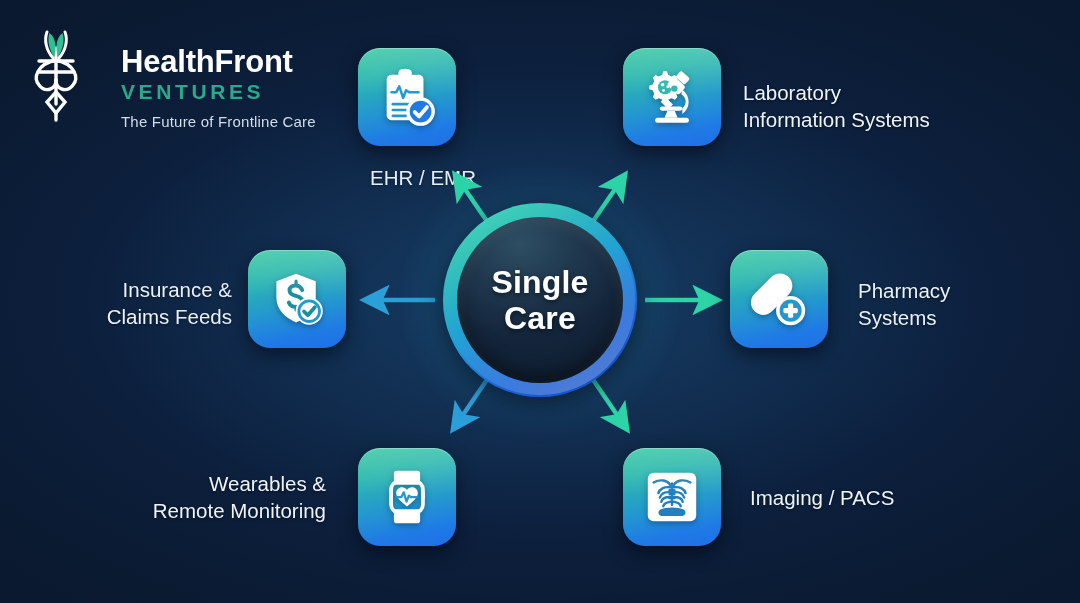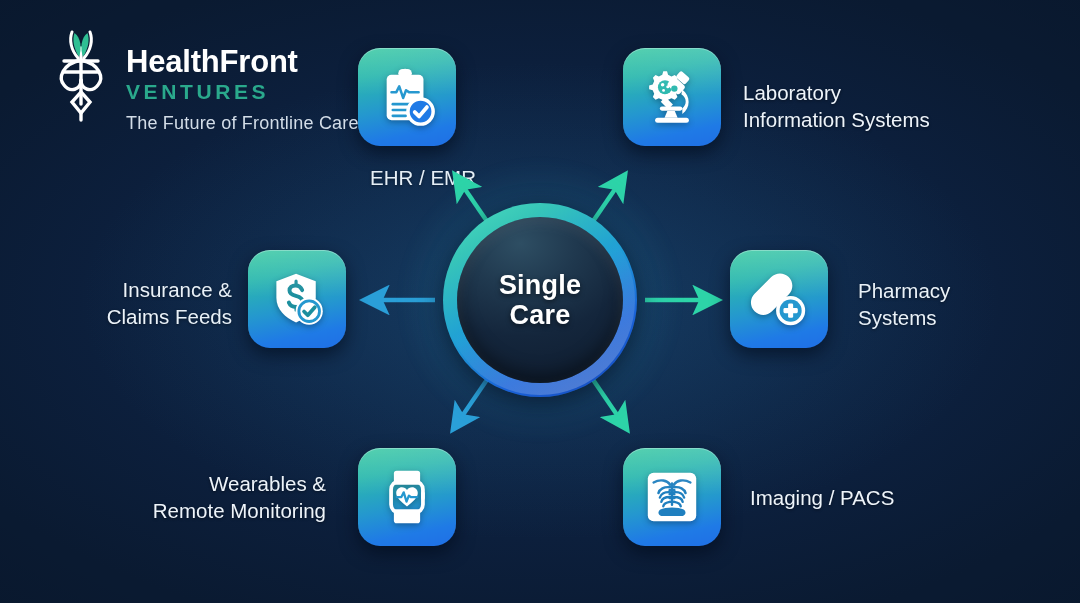--- a/index.html
+++ b/index.html
@@ -25,25 +25,26 @@
     inset: 0;
     pointer-events: none;
     background:
       radial-gradient(ellipse 70% 65% at 50% 50%, rgba(35,120,160,0.10) 0%, rgba(0,0,0,0) 62%),
       radial-gradient(ellipse 110% 110% at 50% 50%, rgba(0,0,0,0) 55%, rgba(4,12,24,0.55) 100%);
   }
 
   
   .logo-block {
     position: absolute;
-    left: 48px;
+    left: 23px;
     top: 30px;
     display: flex;
     align-items: flex-start;
     z-index: 6;
+    gap: 20px;
   }
   .logo-mark { width: 66px; height: 96px; flex: none; }
   .logo-text { margin-left: 12px; padding-top: 16px; }
   .logo-title {
     font-size: 31px;
     font-weight: bold;
     color: #ffffff;
     letter-spacing: -0.2px;
     line-height: 1;
     white-space: nowrap;
@@ -51,21 +52,21 @@
   .logo-sub {
     font-size: 21px;
     font-weight: bold;
     color: #2aa98c;
     letter-spacing: 3.6px;
     line-height: 1;
     margin-top: 4px;
     white-space: nowrap;
   }
   .logo-tag {
-    font-size: 18px;
+    font-size: 15px;
     color: #d3dde8;
     letter-spacing: 0.2px;
     margin-top: 11px;
     text-align: right;
     white-space: nowrap;
   }
 
   
   .hub {
     position: absolute;
@@ -104,21 +105,21 @@
     background:
       radial-gradient(ellipse 110% 90% at 38% 16%, #2e4e63 0%, #20394f 30%, #14263c 62%, #0f1d30 100%);
     box-shadow: inset 0 5px 14px rgba(255,255,255,0.10), inset 0 -8px 18px rgba(0,0,0,0.45);
     display: flex;
     align-items: center;
     justify-content: center;
   }
   .hub-label {
     text-align: center;
     color: #ffffff;
-    font-size: 27px;
+    font-size: 32px;
     font-weight: bold;
     line-height: 1.13;
     letter-spacing: 0.2px;
     text-shadow: 0 2px 5px rgba(0,0,0,0.55);
   }
 
   
   .arrows {
     position: absolute;
     left: 0; top: 0;

